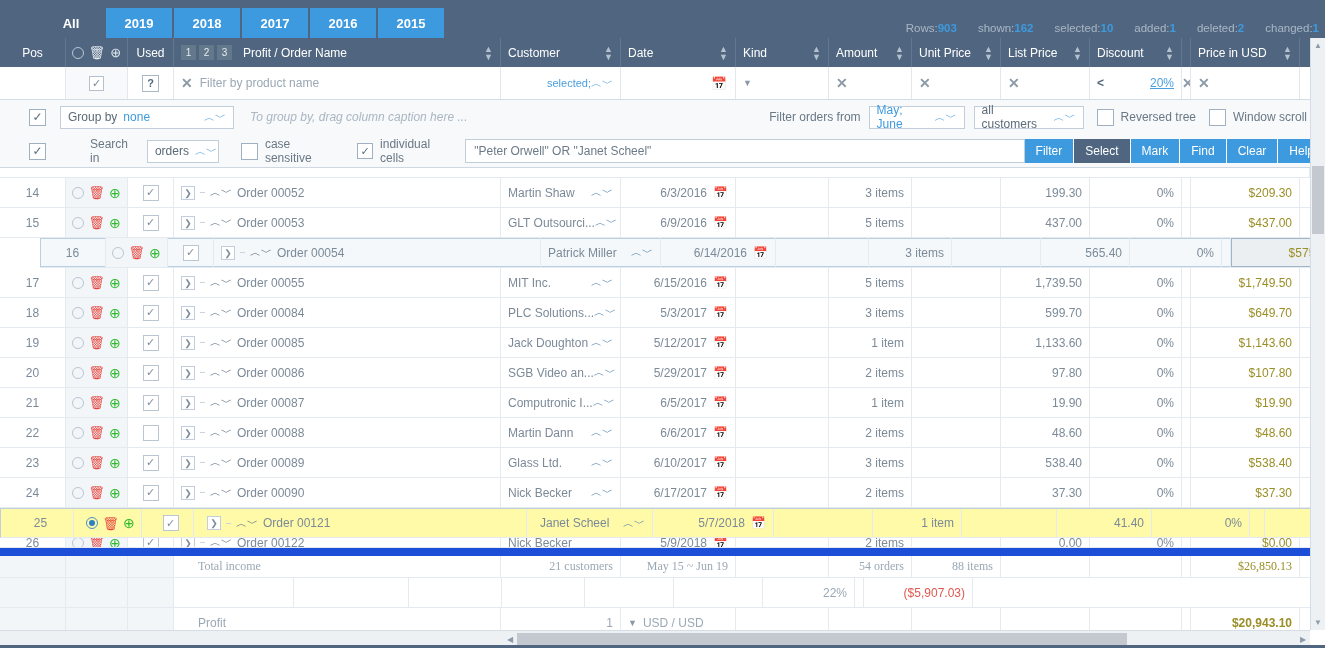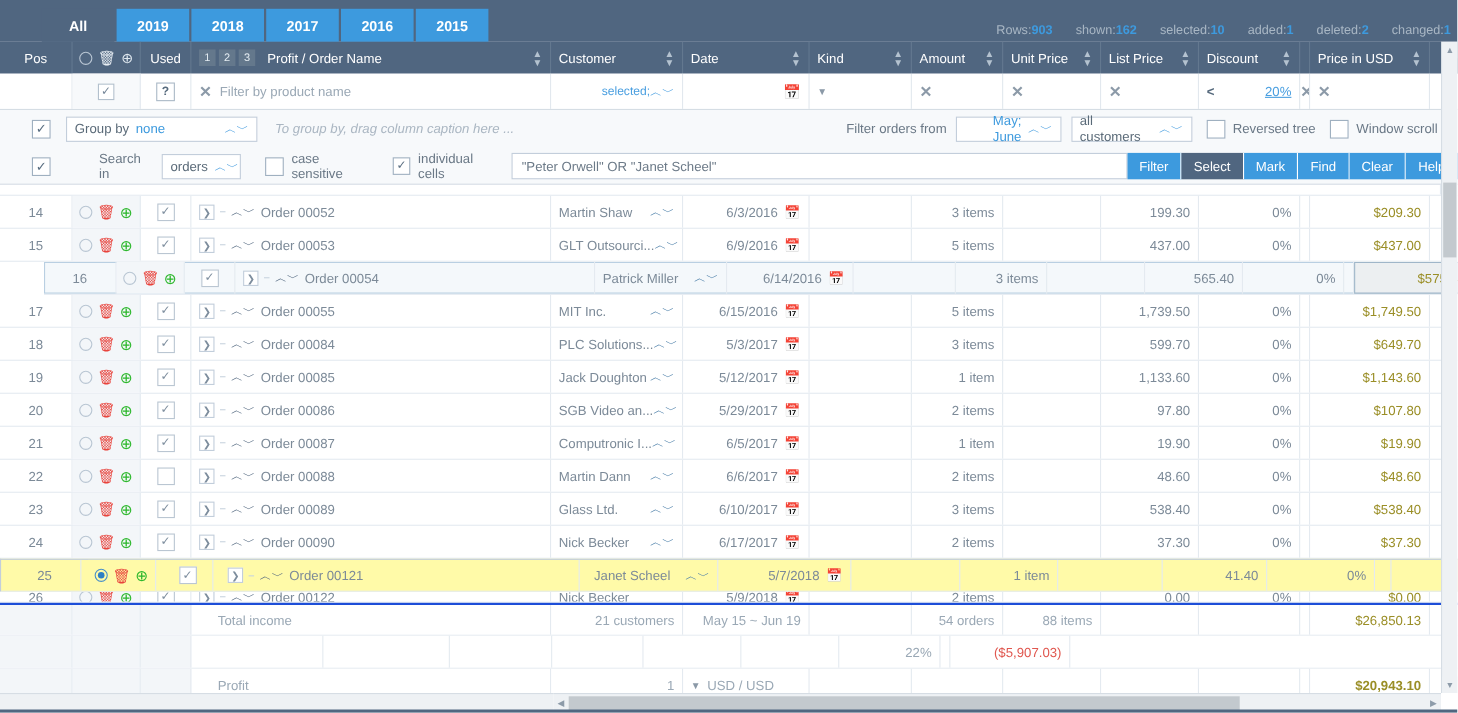--- a/index.html
+++ b/index.html
@@ -91,21 +91,21 @@
   .tb-chk {
     width:17px;height:17px;border:1px solid #9fb0c0;background:#fff;
     display:inline-flex;align-items:center;justify-content:center;
     color:#5b6f82;font-size:12px;line-height:1;margin-right:14px;flex:none;
   }
   .sel {
     height:23px; border:1px solid #c3cedb; background:#fff;
     display:flex; align-items:center; padding:0 7px; font-size:12px;
     color:#5a6a78; gap:6px; cursor:pointer;
   }
-  .sel .v { color:#3d9ade;text-align:right; }
+  .sel .v { color:#3d9ade; }
   .sel .ar { margin-left:auto; color:#4a9fe0; font-size:11px; }
   .hint { font-style:italic; color:#aab6c2; margin-left:16px; font-size:12px; }
   .lbl { color:#6a7886; font-size:12px; }
   .mini-chk {
     width:15px;height:15px;border:1px solid #9fb0c0;background:#fff;
     display:inline-flex;align-items:center;justify-content:center;
     color:#5b6f82;font-size:11px;line-height:1;flex:none;
   }
   .mini-chk.off { color:transparent; }
   .searchbox {
@@ -159,21 +159,21 @@
   .gc .dd { margin-left:auto; color:#4a7ea8; font-size:11px; }
   .gc .calg { color:#4a9fe0; font-size:12px; margin-left:6px; }
   .focusrow { box-shadow: inset 0 0 0 1px #b9cfe2; }
   .focuscell { background:#eceff1 !important; box-shadow: inset 0 0 0 1px #9fb6c9; }
 
   
   .foot {
     position:absolute; left:0; width:1325px; height:30px; display:flex;
     background:#fff; border-bottom:1px solid #e4eaf0;
   }
-  .foot.top { border-top:2px solid #1d4ed8; }
+  .foot.top { border-top:8px solid #1d4ed8;font-family:Liberation Serif, serif; }
   .fc {
     height:100%; display:flex; align-items:center; padding:0 7px;
     border-right:1px solid #e4eaf0; flex:none; font-size:12px; color:#9aa8b5;
     white-space:nowrap; overflow:hidden;
   }
   .fc.r { justify-content:flex-end; }
   .fc.blank { background:#f3f6f9; }
   .neg { color:#e0574f; }
   .tot { color:#9a8e26; }
   .tot.b { font-weight:bold; }

